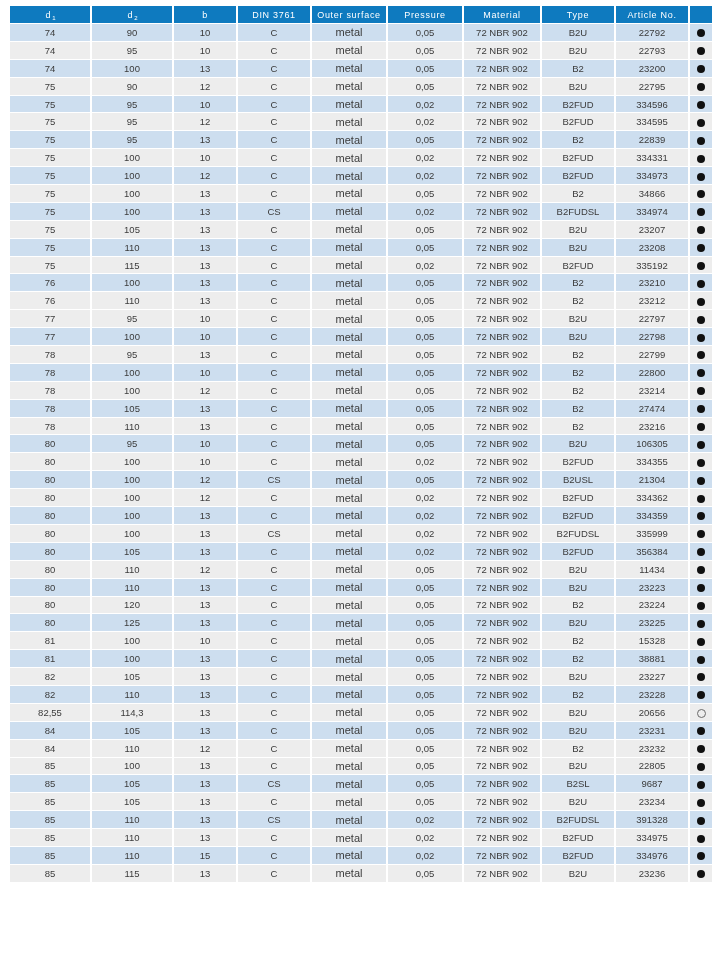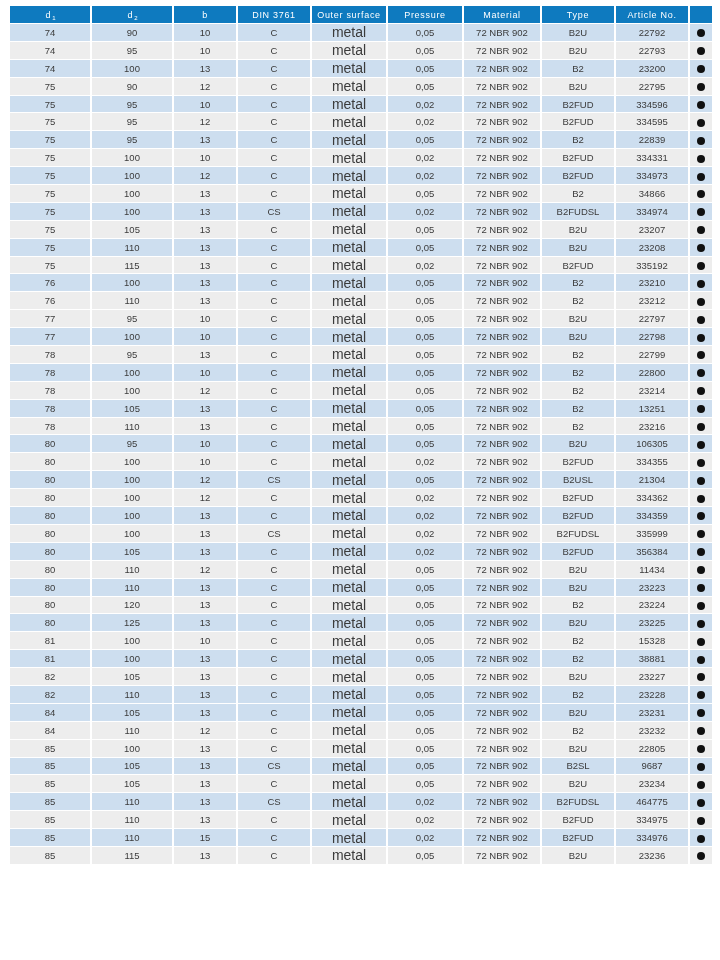--- a/index.html
+++ b/index.html
@@ -48,21 +48,21 @@
   tr.row-blue td { background: #cddeef; }
   tr.row-gray td { background: #ededed; }
   td .marker {
     display: inline-block;
     width: 8px; height: 8px;
     border-radius: 50%;
     vertical-align: middle;
   }
   td .marker.filled { background: #101010; }
   td .marker.hollow { background: transparent; border: 1.2px solid #6a6a6a; width: 7px; height: 7px; }
-  td.cell-outer { font-size: 14px; }
+  td.cell-outer { font-size: 11px; }
 </style>
 </head>
 <body>
 
 <div class="page">
   <table class="product-table">
     <colgroup>
       <col style="width:80px">
         <col style="width:80px">
         <col style="width:62px">
@@ -343,21 +343,21 @@
         </tr>
         <tr class="row-blue">
           <td>78</td>
           <td>105</td>
           <td>13</td>
           <td>C</td>
           <td class="cell-outer">metal</td>
           <td>0,05</td>
           <td>72 NBR 902</td>
           <td>B2</td>
-          <td>13251</td>
+          <td>27474</td>
           <td><span class="marker filled"></span></td>
         </tr>
         <tr class="row-gray">
           <td>78</td>
           <td>110</td>
           <td>13</td>
           <td>C</td>
           <td class="cell-outer">metal</td>
           <td>0,05</td>
           <td>72 NBR 902</td>
@@ -538,20 +538,32 @@
           <td>110</td>
           <td>13</td>
           <td>C</td>
           <td class="cell-outer">metal</td>
           <td>0,05</td>
           <td>72 NBR 902</td>
           <td>B2</td>
           <td>23228</td>
           <td><span class="marker filled"></span></td>
         </tr>
+        <tr class="row-gray">
+          <td>82,55</td>
+          <td>114,3</td>
+          <td>13</td>
+          <td>C</td>
+          <td class="cell-outer">metal</td>
+          <td>0,05</td>
+          <td>72 NBR 902</td>
+          <td>B2U</td>
+          <td>20656</td>
+          <td><span class="marker hollow"></span></td>
+        </tr>
         <tr class="row-blue">
           <td>84</td>
           <td>105</td>
           <td>13</td>
           <td>C</td>
           <td class="cell-outer">metal</td>
           <td>0,05</td>
           <td>72 NBR 902</td>
           <td>B2U</td>
           <td>23231</td>
@@ -607,21 +619,21 @@
         </tr>
         <tr class="row-blue">
           <td>85</td>
           <td>110</td>
           <td>13</td>
           <td>CS</td>
           <td class="cell-outer">metal</td>
           <td>0,02</td>
           <td>72 NBR 902</td>
           <td>B2FUDSL</td>
-          <td>464775</td>
+          <td>391328</td>
           <td><span class="marker filled"></span></td>
         </tr>
         <tr class="row-gray">
           <td>85</td>
           <td>110</td>
           <td>13</td>
           <td>C</td>
           <td class="cell-outer">metal</td>
           <td>0,02</td>
           <td>72 NBR 902</td>

